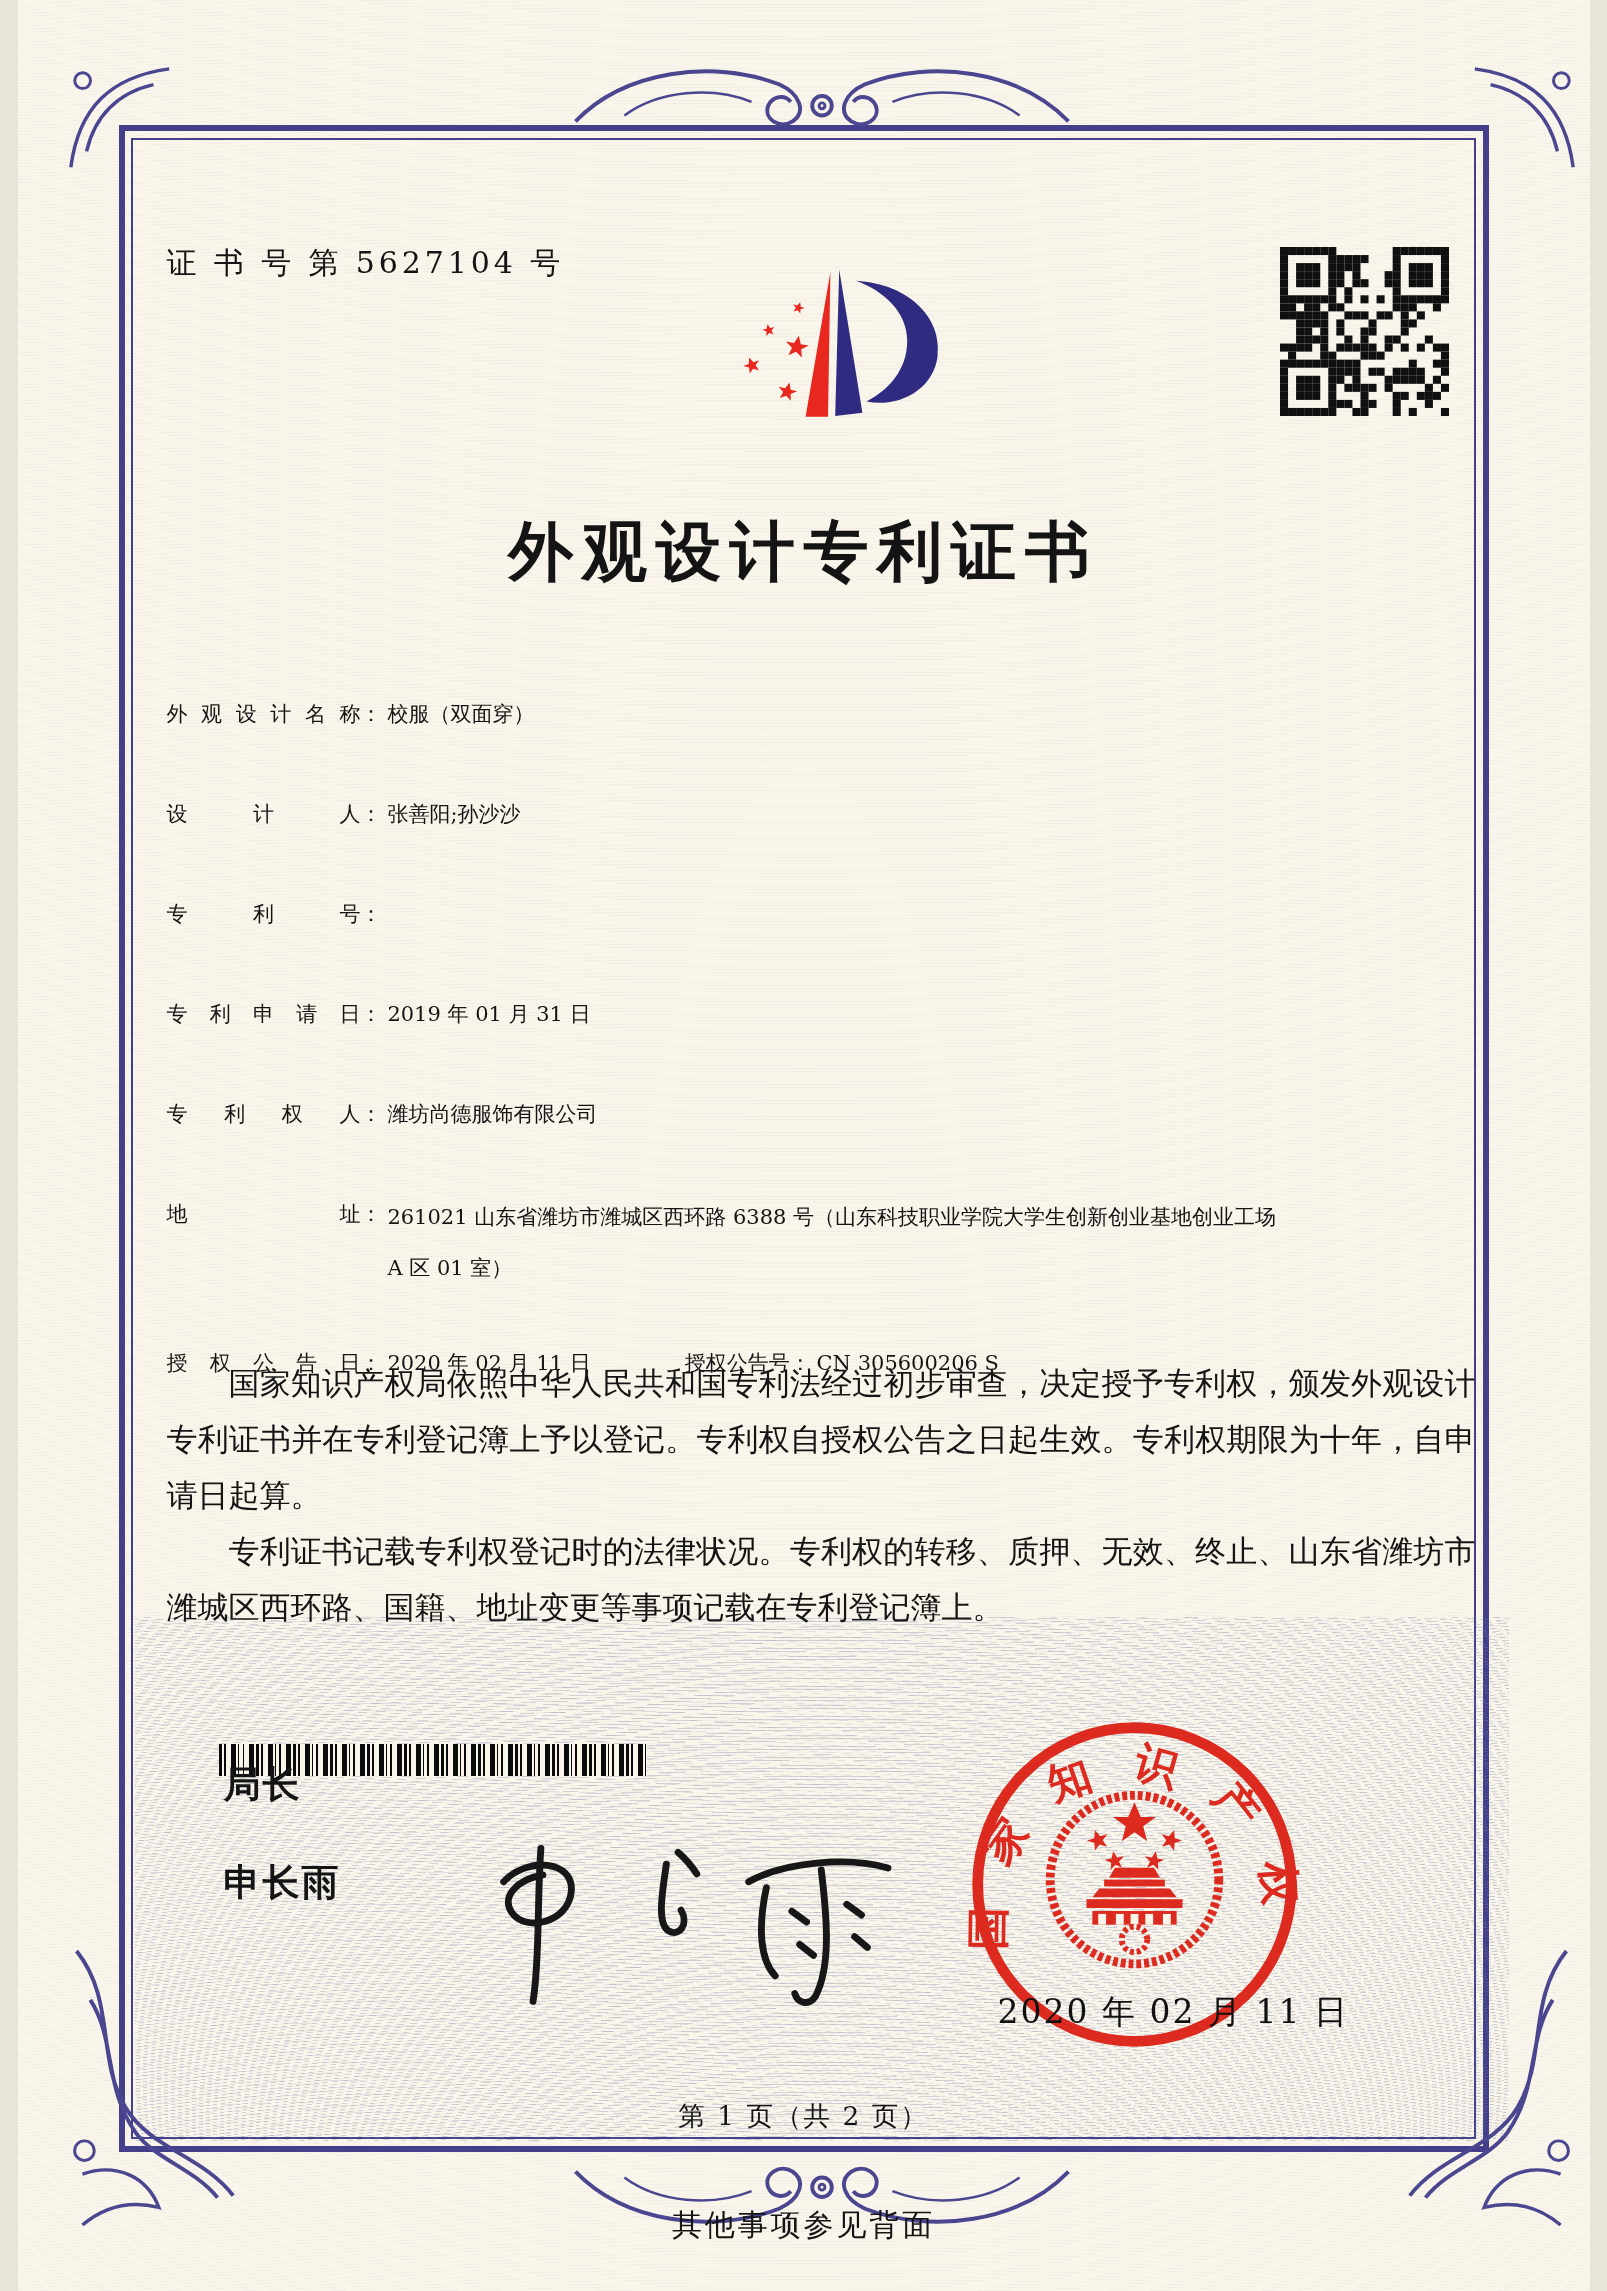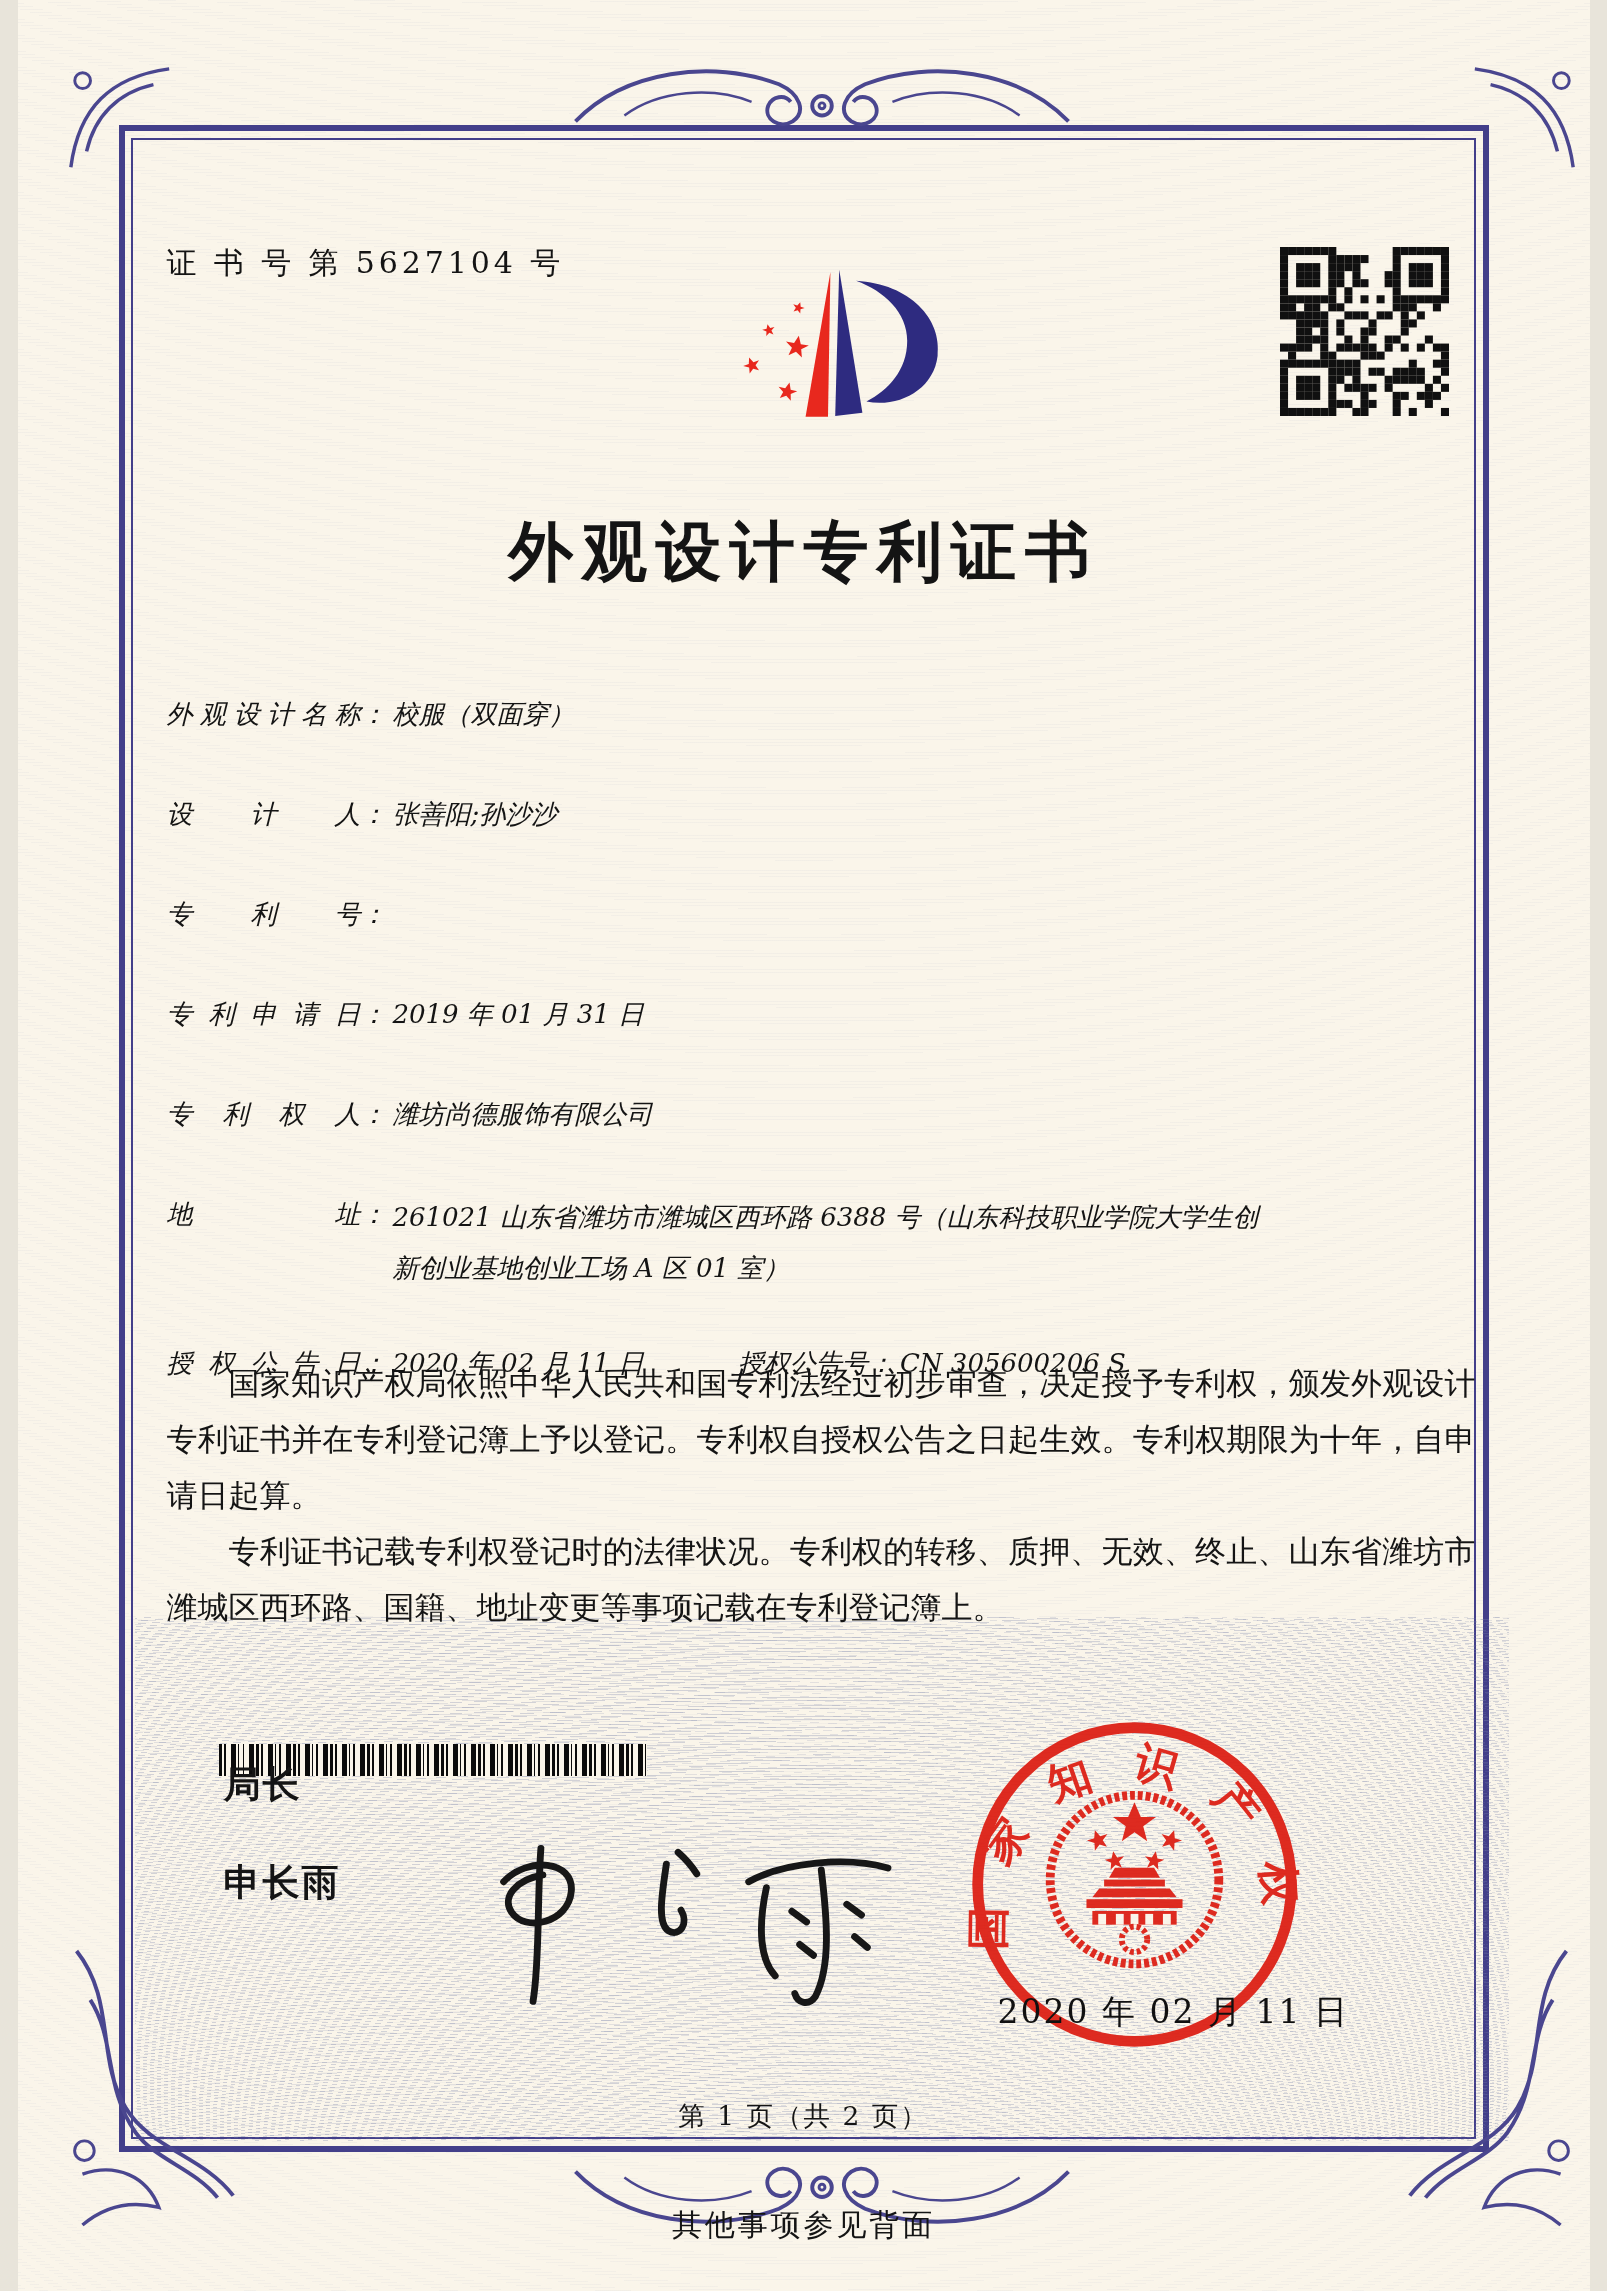--- a/index.html
+++ b/index.html
@@ -39,21 +39,21 @@
     position:absolute;left:149px;top:243px;
     font-size:30px;letter-spacing:3.9px;z-index:2;
   }
   .logo{position:absolute;left:686px;top:233px;width:240px;height:233px;z-index:2;}
   .qr{position:absolute;left:1262px;top:247px;width:169px;height:169px;z-index:2;}
   .title{
     position:absolute;left:0;right:0;top:508px;
     text-align:center;font-size:65px;font-weight:bold;letter-spacing:8.8px;z-index:2;
   }
   
-  .fields{position:absolute;left:149px;top:692px;width:1318px;z-index:2;font-size:26px;font-style:italic;}
+  .fields{position:absolute;left:149px;top:692px;width:1318px;z-index:2;font-size:21px;}
   .frow{display:flex;align-items:flex-start;line-height:45px;margin-bottom:55px;}
   .flabel{
     display:inline-block;width:194px;
     text-align:justify;text-align-last:justify;
     flex:none;
   }
   .fcolon{flex:none;}
   .fvalue{margin-left:5.9px;}
   .frow.address{margin-bottom:47px;}
   .frow.address .fvalue{width:892px;line-height:51px;}

